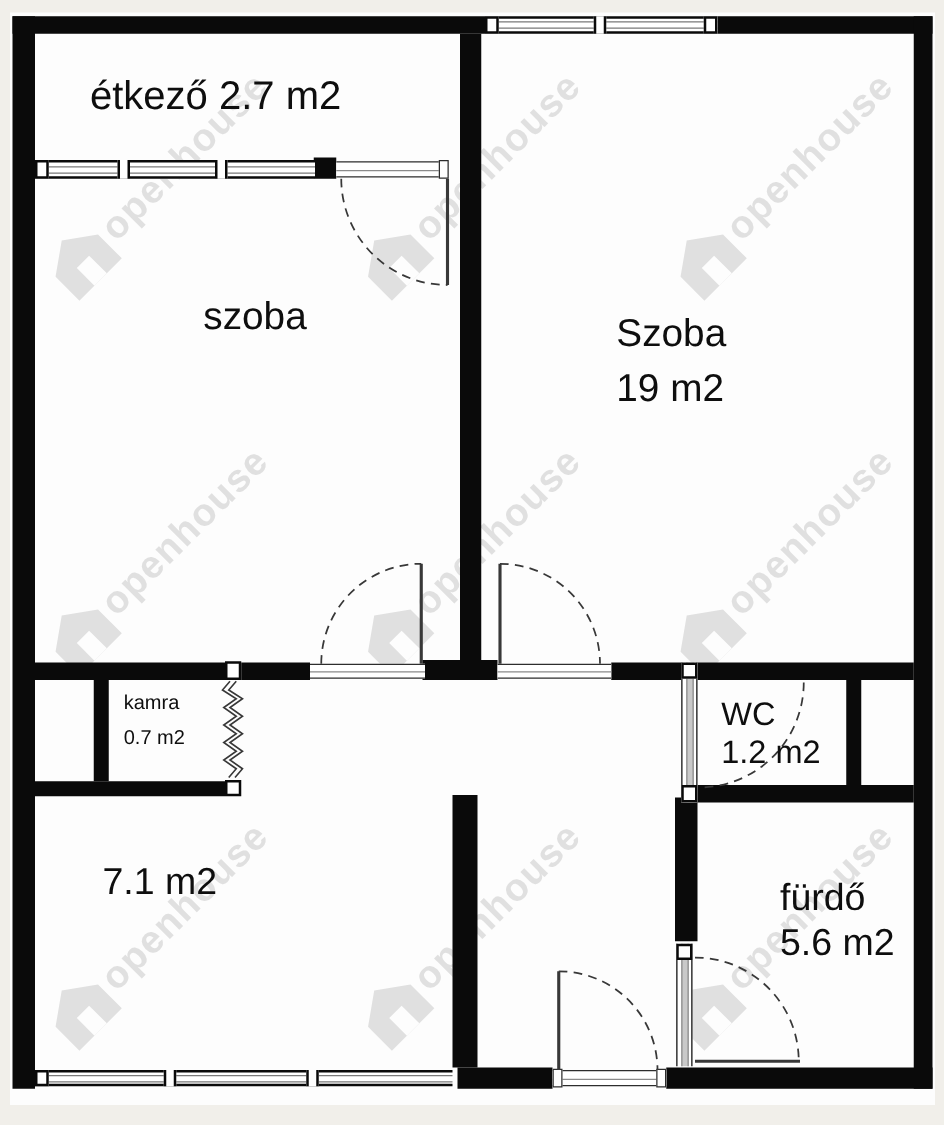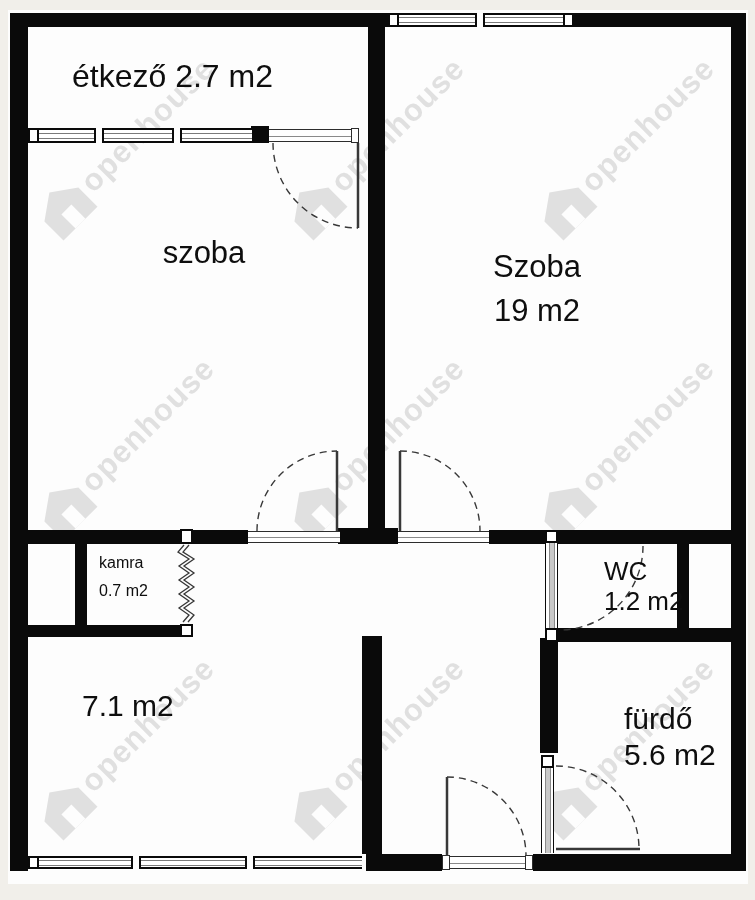--- a/index.html
+++ b/index.html
@@ -21,21 +21,21 @@
   
   .vjamb{position:absolute;background:#fff;border-left:1.5px solid #0a0a0a;border-right:1.5px solid #0a0a0a;box-sizing:border-box;}
   .vjamb .vglass{position:absolute;top:0;bottom:0;left:50%;width:4px;margin-left:-3px;background:#c9c9c9;
                  border-left:1px solid #8a8a8a;border-right:1px solid #8a8a8a;}
   .sq{position:absolute;background:#fff;border:2px solid #0a0a0a;box-sizing:border-box;}
   
   .lbl{position:absolute;color:#0e0e0e;white-space:nowrap;}
   .lbl.big{font-size:31px;line-height:44px;}
   .lbl.med{font-size:30px;line-height:35px;}
   .lbl.small{font-size:16px;line-height:28px;}
-  .center{transform:translateX(-50%);text-align:center;}
+  .center{transform:translateX(-50%);text-align:left;}
   
   .wm{position:absolute;width:0;height:0;z-index:1;}
   .wm-inner{position:absolute;transform:translate(-50%,-50%) rotate(-45deg);
             display:flex;align-items:center;gap:4px;color:#e0e0e0;
             font-size:31px;font-weight:bold;letter-spacing:1px;}
   .walls-layer{position:absolute;inset:0;z-index:2;}
   .svg-layer{position:absolute;inset:0;z-index:3;pointer-events:none;}
   .lbl-layer{position:absolute;inset:0;z-index:4;}
 </style>
 </head>
@@ -225,21 +225,21 @@
       <div>szoba</div>
     </div>
     <div class="lbl big center" style="left:537px;top:245px;">
       <div>Szoba</div>
       <div>19 m2</div>
     </div>
     <div class="lbl small" style="left:99px;top:549px;">
       <div>kamra</div>
       <div>0.7 m2</div>
     </div>
-    <div class="lbl small" style="left:604px;top:556px;font-size:26px;line-height:30px;">
+    <div class="lbl small" style="left:577px;top:556px;font-size:26px;line-height:30px;">
       <div>WC</div>
       <div>1.2 m2</div>
     </div>
     <div class="lbl med" style="left:82px;top:688px;">
       <div>7.1 m2</div>
     </div>
     <div class="lbl med" style="left:624px;top:701px;line-height:36px;">
       <div>fürdő</div>
       <div>5.6 m2</div>
     </div>

